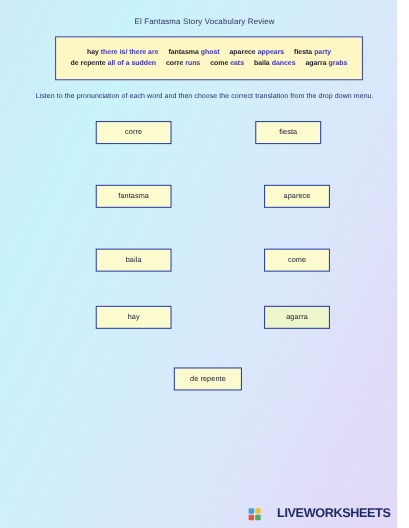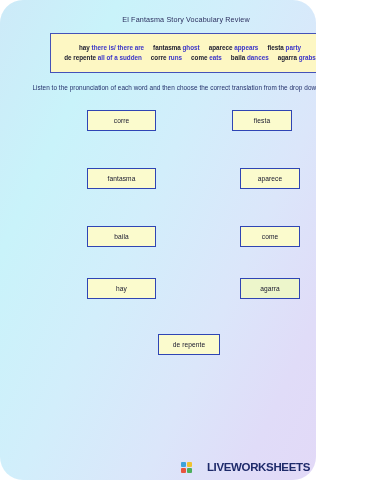--- a/index.html
+++ b/index.html
@@ -7,32 +7,31 @@
     padding: 0;
   }
   body {
     width: 372px;
     height: 480px;
     overflow: hidden;
     font-family: "Liberation Sans", sans-serif;
   }
   #worksheet {
     position: relative;
-    width: 316px;
+    width: 361px;
     height: 480px;
     background:
       linear-gradient(115deg,
         #cdeaf8 0%,
         #c9f3fa 22%,
         #d2eefb 45%,
         #dbe6fa 68%,
         #e0dcf8 86%,
         #e2d9f7 100%);
     overflow: hidden;
-    border-radius: 23px;
   }
 
   
   .title {
     position: absolute;
     top: 15px;
     left: 0;
     width: 372px;
     text-align: center;
     font-size: 7.2px;

